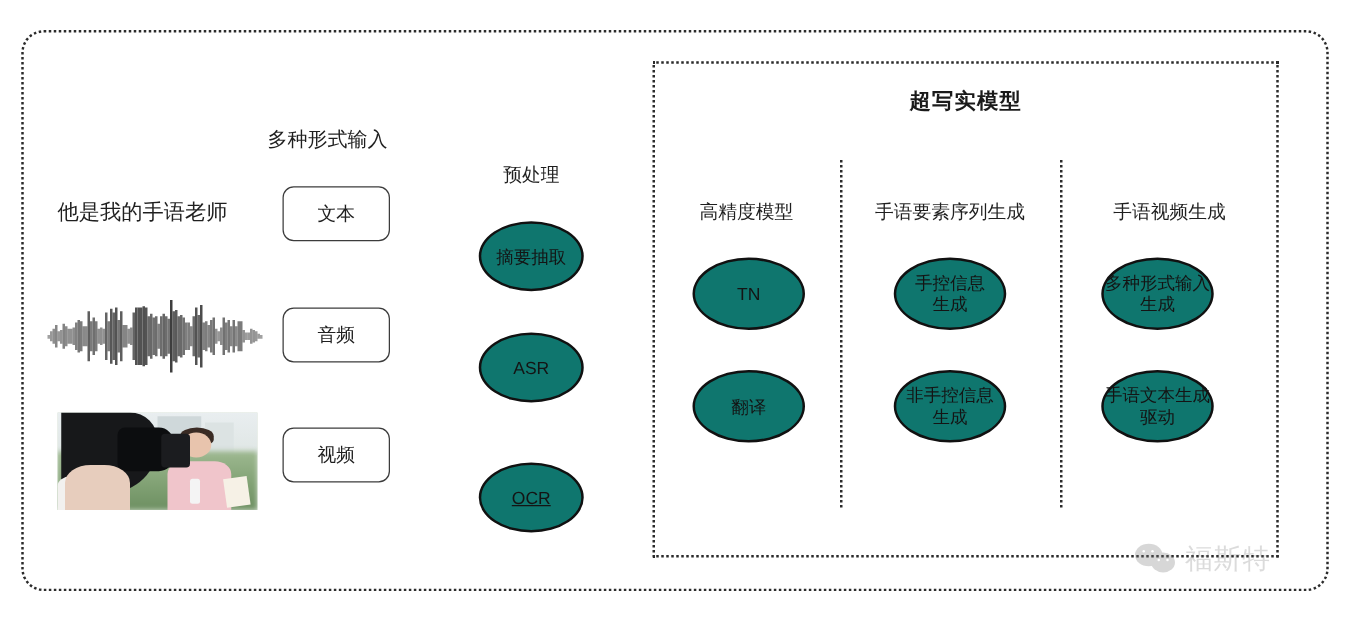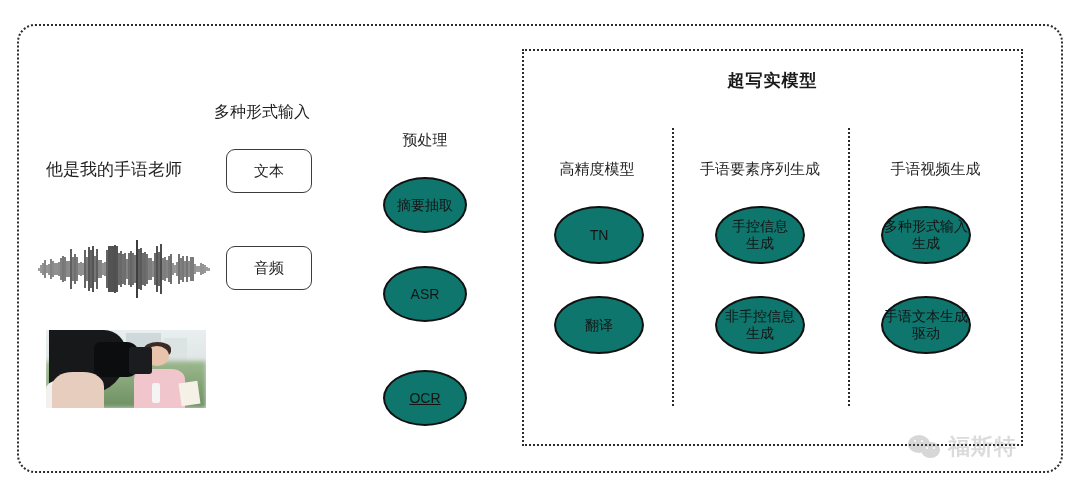--- a/index.html
+++ b/index.html
@@ -305,21 +305,21 @@
   .wm-icon .b2 { left: 13px; top: 7px; width: 19px; height: 16px; }
   .wm-icon .t { position: absolute; width: 2.4px; height: 2.4px; border-radius: 50%; background: #ffffff; }
   .wm-icon .e1 { left: 6px;  top: 5px; }
   .wm-icon .e2 { left: 13px; top: 5px; }
   .wm-icon .e3 { left: 18px; top: 12px; }
   .wm-icon .e4 { left: 25px; top: 12px; }
   .wm-text {
     font-size: 22px;
     color: #8a8a8a;
     letter-spacing: 1px;
-    font-weight: 700;
+    font-weight: 400;
   }
 </style>
 </head>
 <body>
 
 <div id="canvas">
 
   <div class="outer-frame"></div>
 
   <div class="input-area-label">多种形式输入</div>
@@ -427,20 +427,21 @@
     <div class="notepad"></div>
     <div class="camera"></div>
     <div class="lens"></div>
     <div class="hood"></div>
     <div class="shoulder"></div>
     <div class="arm"></div>
   </div>
 
   <div class="pill pill-text">文本</div>
   <div class="pill pill-audio">音频</div>
+  <div class="pill pill-video">视频</div>
 
 
   <div class="sub-label lbl-preprocess">预处理</div>
 
   <div class="ellipse el-scene el-scene-1">摘要抽取</div>
   <div class="ellipse el-scene el-scene-2">ASR</div>
   <div class="ellipse el-scene el-scene-3">OCR</div>
 
   <div class="panel panel-core">
     <div class="panel-title">超写实模型</div>

